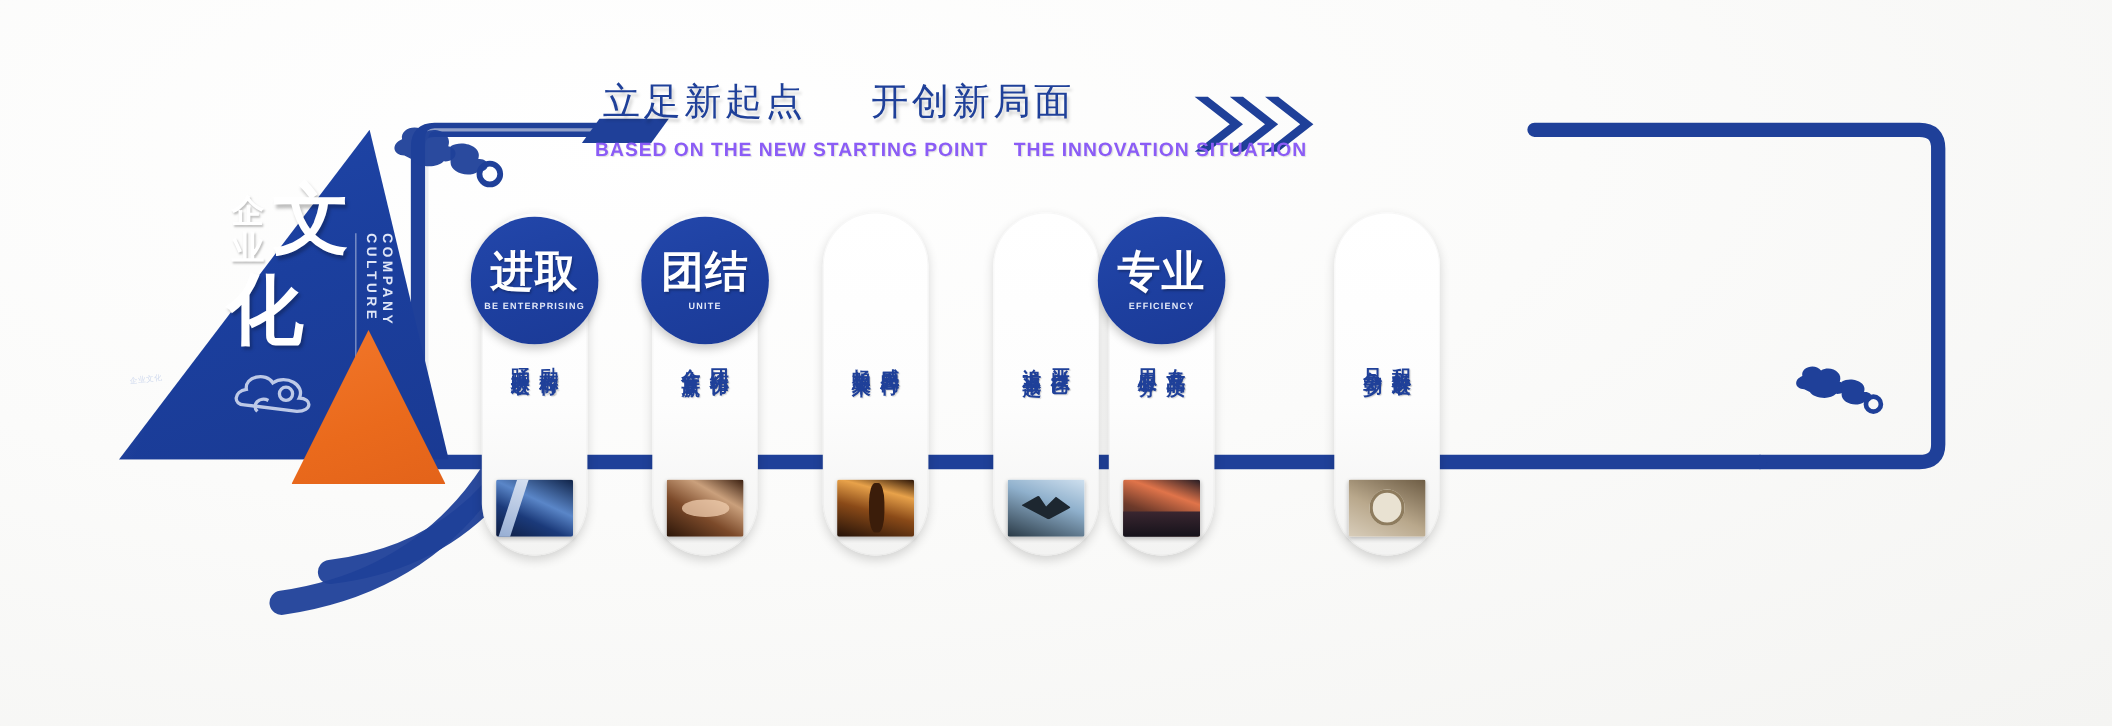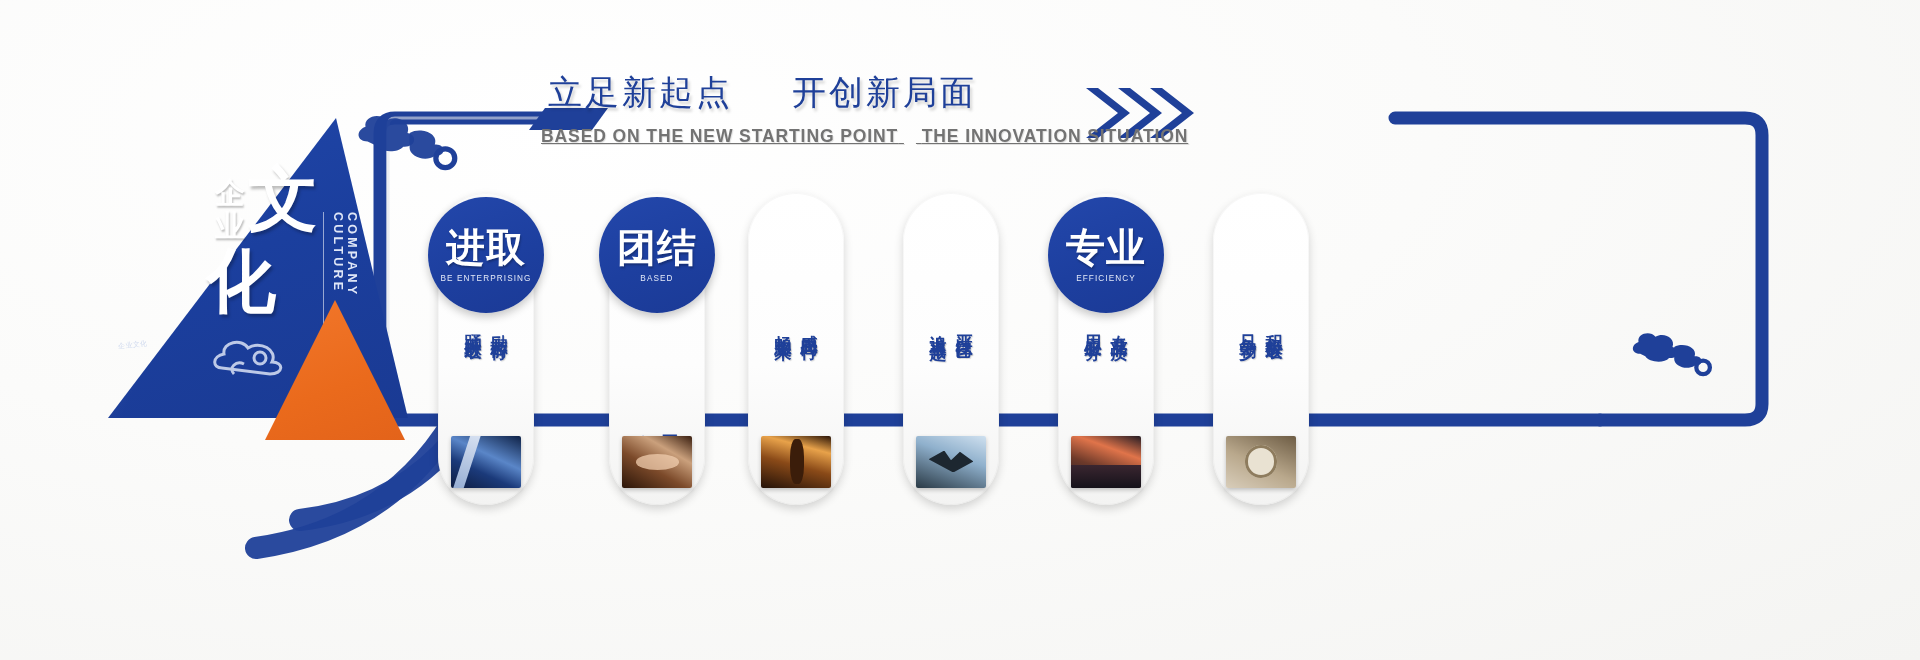--- a/index.html
+++ b/index.html
@@ -33,21 +33,21 @@
   }
   #logo-triangle .tri-shadowedge{
     position:absolute;left:-6px;top:-4px;width:312px;height:308px;
     background:#efeeec;
     clip-path:polygon(76% 0%, 100% 100%, 0% 100%);
     z-index:-1;
   }
   .logo-cn-small{
     position:absolute;left:98px;top:58px;width:40px;
     color:#fff;font-size:30px;line-height:33px;font-weight:700;
-    letter-spacing:1px;text-align:right;
+    letter-spacing:1px;text-align:center;
     text-shadow:1px 2px 2px rgba(0,0,0,.25);
   }
   .logo-cn-big1{
     position:absolute;left:140px;top:46px;
     color:#fff;font-size:70px;font-weight:700;line-height:70px;
     text-shadow:2px 3px 3px rgba(0,0,0,.25);
   }
   .logo-cn-big2{
     position:absolute;left:98px;top:128px;
     color:#fff;font-size:70px;font-weight:700;line-height:70px;
@@ -77,45 +77,44 @@
   
   #headline{
     position:absolute;left:548px;top:70px;
     color:#1f4099;font-size:34px;font-weight:400;letter-spacing:3px;
     white-space:nowrap;
     text-shadow:2px 3px 3px rgba(0,0,0,.18);
   }
   #headline .gap{display:inline-block;width:34px;}
   #subhead{
     position:absolute;left:541px;top:126px;
-    color:#737373;font-size:17.5px;font-weight:700;letter-spacing:.9px;
+    color:#8b5cf6;font-size:17.5px;font-weight:700;letter-spacing:.9px;
     white-space:nowrap;
     text-shadow:1px 1px 1px rgba(0,0,0,.12);
-    text-decoration:underline;
   }
   #subhead .sgap{display:inline-block;width:12px;}
   
   .pill{
     position:absolute;top:193px;width:96px;height:312px;
     border-radius:48px;
     background:linear-gradient(180deg,#ffffff 0%,#fdfdfd 55%,#f3f3f2 100%);
     box-shadow:0 4px 10px rgba(0,0,0,.16), inset 0 0 0 1px rgba(0,0,0,.03);
   }
   .pill .circle{
     position:absolute;left:-10px;top:4px;width:116px;height:116px;border-radius:50%;
     background:linear-gradient(160deg,#2347ab 0%,#1d3f9f 55%,#1b3a96 100%);
     box-shadow:0 4px 9px rgba(0,0,0,.22);
     display:flex;flex-direction:column;align-items:center;justify-content:center;
   }
   .pill .circle .cn{
     color:#fff;font-size:39px;font-weight:700;letter-spacing:1px;line-height:42px;
     text-shadow:1px 2px 2px rgba(0,0,0,.25);
   }
   .pill .circle .en{
-    color:#e3e9f8;font-size:8.2px;font-weight:400;letter-spacing:1.1px;
+    color:#e3e9f8;font-size:8.2px;font-weight:700;letter-spacing:1.1px;
     margin-top:5px;white-space:nowrap;
   }
   .pill .vtext{
     position:absolute;left:0;right:0;top:128px;height:112px;
     display:flex;flex-direction:row-reverse;justify-content:center;gap:3px;
   }
   .pill .vtext span{
     writing-mode:vertical-rl;text-orientation:upright;
     color:#1f4099;font-size:17px;font-weight:700;letter-spacing:3px;
     text-shadow:1px 1px 1px rgba(0,0,0,.15);
@@ -225,24 +224,24 @@
       <div class="en">BE ENTERPRISING</div>
     </div>
     <div class="vtext">
       <span>励志前行</span>
       <span>踊跃进取</span>
     </div>
     <div class="photo">
       <div class="ph ph-a"></div>
     </div>
   </div>
-<div class="pill" style="left: 609px; text-align: right;">
+<div class="pill" style="left: 593px;">
     <div class="circle">
       <div class="cn">团结</div>
-      <div class="en">BASED</div>
+      <div class="en">UNITE</div>
     </div>
     <div class="vtext">
       <span>团结协作</span>
       <span>合作共赢</span>
     </div>
     <div class="photo">
       <div class="ph ph-b"></div>
     </div>
   </div>
 <div class="pill" style="left: 748px;">
@@ -256,21 +255,21 @@
   </div>
 <div class="pill" style="left: 903px;">
     <div class="vtext">
       <span>严以律己</span>
       <span>追求卓越</span>
     </div>
     <div class="photo">
       <div class="ph ph-d"></div>
     </div>
   </div>
-<div class="pill" style="left: 1058px;">
+<div class="pill" style="left: 1008px;">
     <div class="circle">
       <div class="cn">专业</div>
       <div class="en">EFFICIENCY</div>
     </div>
     <div class="vtext">
       <span>专业品质</span>
       <span>用心服务</span>
     </div>
     <div class="photo">
       <div class="ph ph-e"></div>

